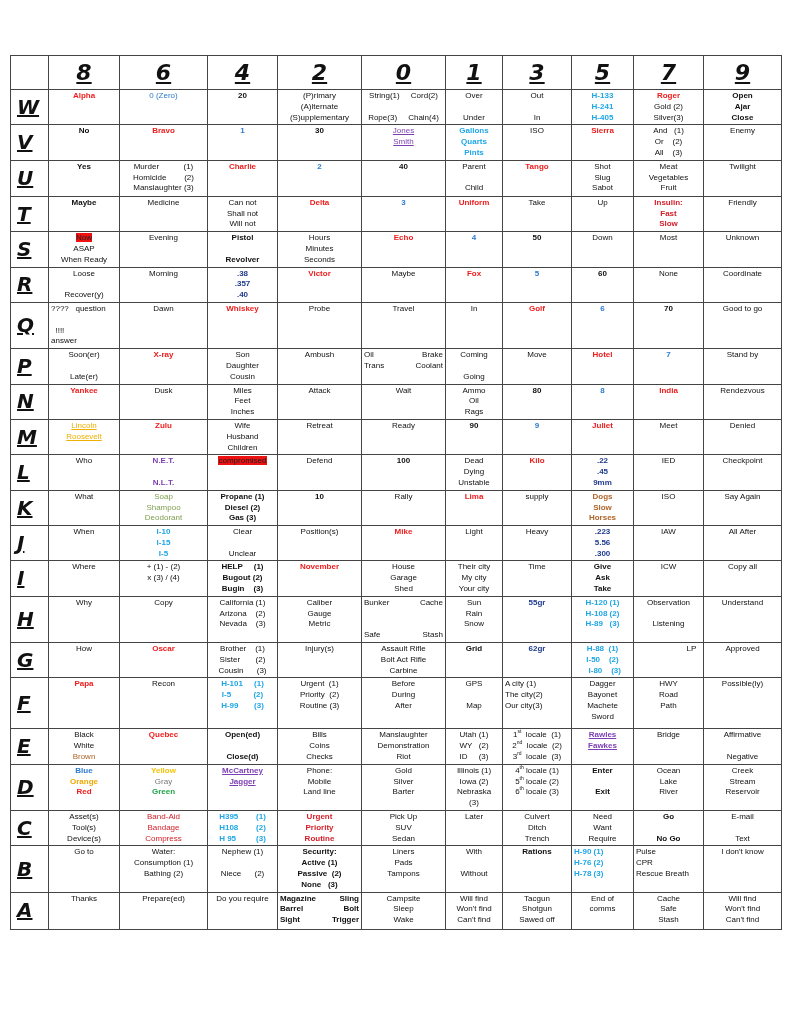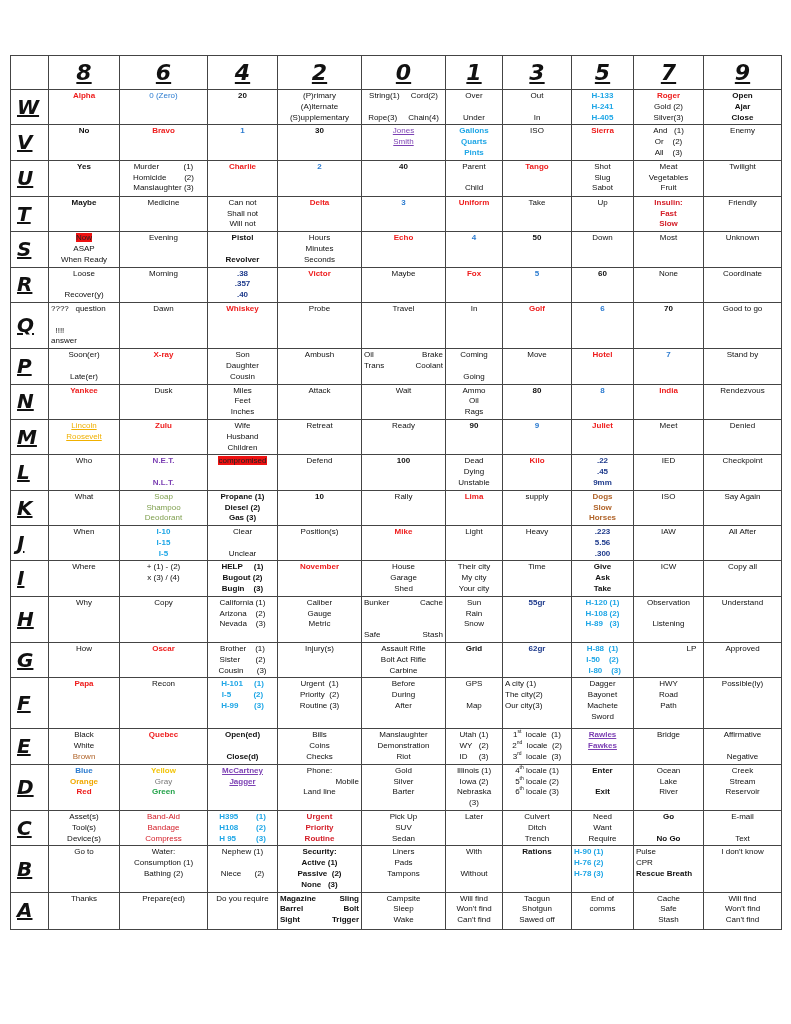--- a/index.html
+++ b/index.html
@@ -803,21 +803,21 @@
           <div style="min-height: 10.8px;"><span class="yellow" style="white-space: pre;">Yellow</span></div>
           <div style="min-height: 10.8px;"><span class="gray" style="white-space: pre;">Gray</span></div>
           <div style="min-height: 10.8px;"><span class="green" style="white-space: pre;">Green</span></div>
         </td>
         <td>
           <div style="min-height: 10.8px;"><span class="purpleb u" style="white-space: pre;">McCartney</span></div>
           <div style="min-height: 10.8px;"><span class="purpleb u" style="white-space: pre;">Jagger</span></div>
         </td>
         <td>
           <div style="min-height: 10.8px;"><span class="" style="white-space: pre;">Phone:</span></div>
-          <div style="min-height: 10.8px; text-align: right;"><span class="" style="white-space: pre;">Mobile</span></div>
+          <div style="min-height: 10.8px;"><span class="" style="white-space: pre;">Mobile</span></div>
           <div style="min-height: 10.8px;"><span class="" style="white-space: pre;">Land line</span></div>
         </td>
         <td>
           <div style="min-height: 10.8px;"><span class="" style="white-space: pre;">Gold</span></div>
           <div style="min-height: 10.8px;"><span class="" style="white-space: pre;">Silver</span></div>
           <div style="min-height: 10.8px;"><span class="" style="white-space: pre;">Barter</span></div>
         </td>
         <td>
           <div style="min-height: 10.8px;"><span class="" style="white-space: pre;">Illinois (1)</span></div>
           <div style="min-height: 10.8px;"><span class="" style="white-space: pre;">Iowa (2)</span></div>
@@ -931,21 +931,21 @@
           <div style="min-height: 10.8px;"><span class="b" style="white-space: pre;">Rations</span></div>
         </td>
         <td>
           <div style="min-height: 10.8px; text-align: left;"><span class="cyan " style="white-space: pre;">H-90 (1)</span></div>
           <div style="min-height: 10.8px; text-align: left;"><span class="cyan " style="white-space: pre;">H-76 (2)</span></div>
           <div style="min-height: 10.8px; text-align: left;"><span class="cyan " style="white-space: pre;">H-78 (3)</span></div>
         </td>
         <td>
           <div style="min-height: 10.8px; text-align: left;"><span class="" style="white-space: pre;">Pulse</span></div>
           <div style="min-height: 10.8px; text-align: left;"><span class="" style="white-space: pre;">CPR</span></div>
-          <div style="min-height: 10.8px; text-align: left; font-weight: bold;"><span class="" style="white-space: pre;">Rescue Breath</span></div>
+          <div style="min-height: 10.8px; text-align: left;"><span class="" style="white-space: pre;">Rescue Breath</span></div>
         </td>
         <td>
           <div style="min-height: 10.8px;"><span class="" style="white-space: pre;">I don't know</span></div>
         </td>
       </tr>
       <tr style="height: 37px;">
         <td class="rowh">A</td>
         <td>
           <div style="min-height: 10.8px;"><span class="" style="white-space: pre;">Thanks</span></div>
         </td>

